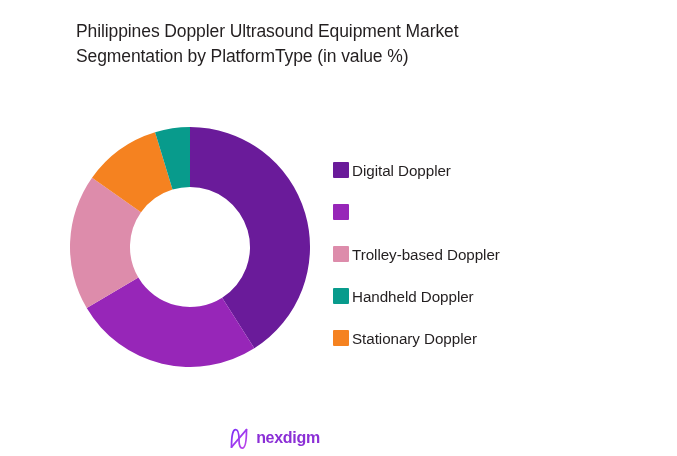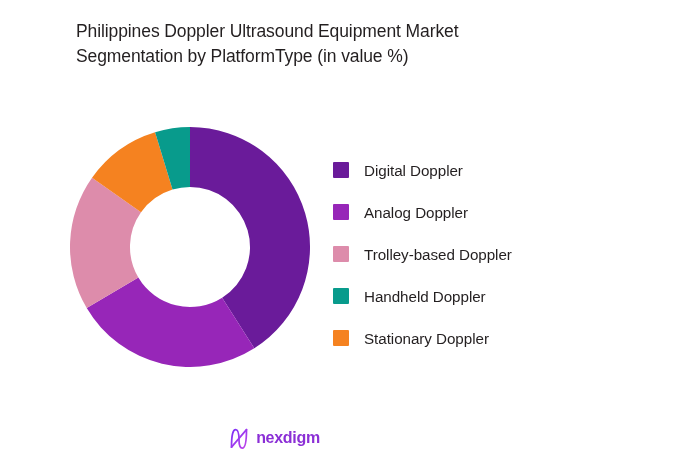--- a/index.html
+++ b/index.html
@@ -61,21 +61,21 @@
     align-items: center;
     height: 42px;
   }
   .legend-swatch {
     width: 16px;
     height: 16px;
     flex: 0 0 16px;
     border-radius: 1px;
   }
   .legend-label {
-    margin-left: 15px;
+    margin-left: 3px;
     font-size: 15.2px;
     color: #231f20;
     white-space: nowrap;
     letter-spacing: -0.05px;
   }
 
   #brand {
     position: absolute;
     left: 0;
     top: 418px;
@@ -117,21 +117,20 @@
     </svg>
   </div>
 
   <div id="legend">
       <div class="legend-row">
         <span class="legend-swatch" style="background: rgb(106, 27, 154);"></span>
         <span class="legend-label">Digital Doppler</span>
       </div>
       <div class="legend-row">
         <span class="legend-swatch" style="background: rgb(151, 38, 184);"></span>
-        <span class="legend-label">Analog Doppler</span>
       </div>
       <div class="legend-row">
         <span class="legend-swatch" style="background: rgb(221, 140, 171);"></span>
         <span class="legend-label">Trolley-based Doppler</span>
       </div>
       <div class="legend-row">
         <span class="legend-swatch" style="background: rgb(8, 155, 140);"></span>
         <span class="legend-label"> Handheld Doppler</span>
       </div>
       <div class="legend-row">

